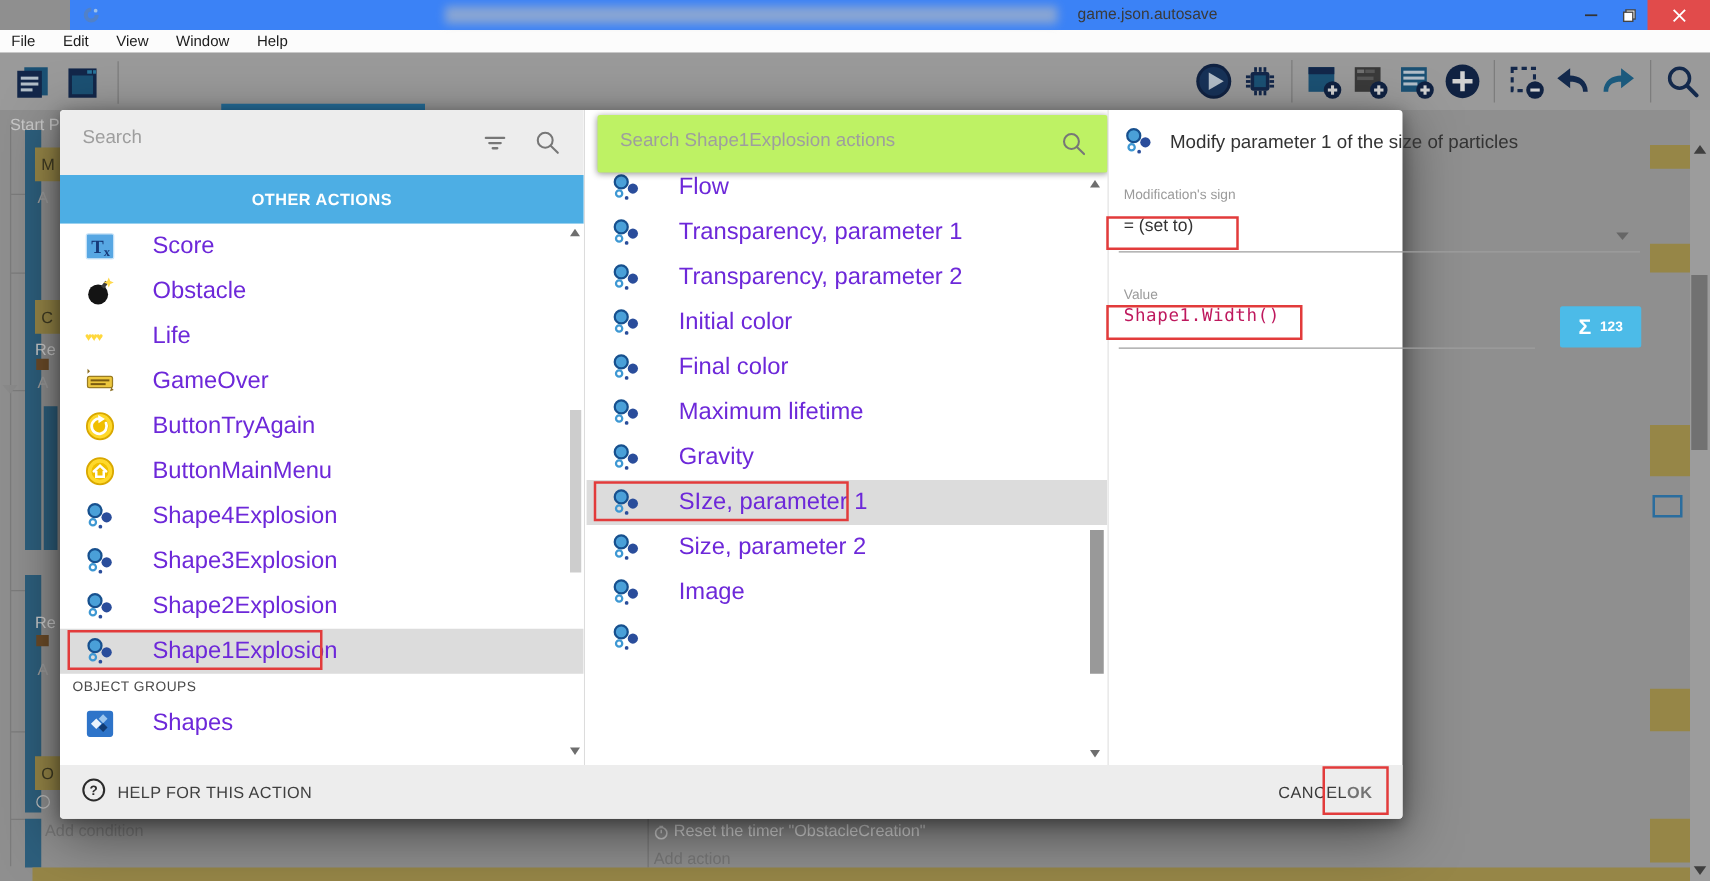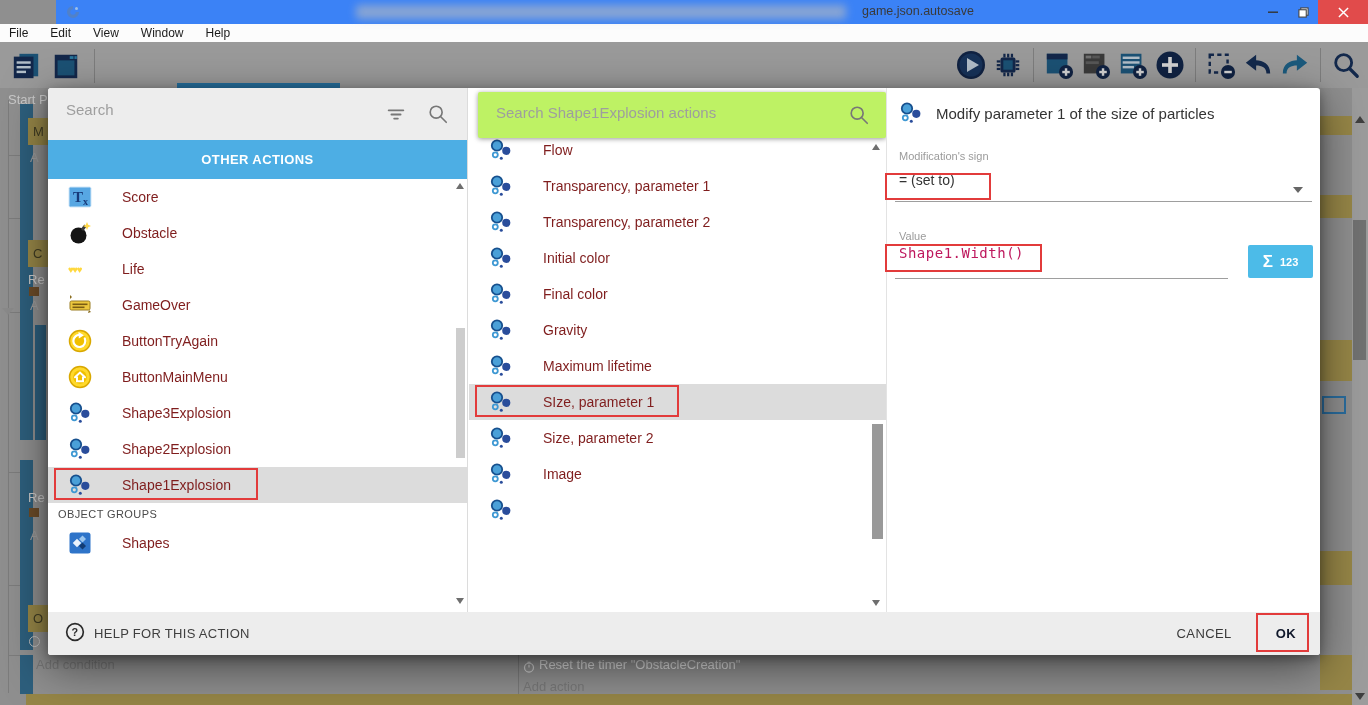--- a/index.html
+++ b/index.html
@@ -51,42 +51,42 @@
   .rb-yellow { position:absolute; left:1320px; width:32px; background:#968647; }
   .rb-bluebox { position:absolute; left:1322px; top:354px; width:24px; height:18px; border:2px solid #2a6d9e; }
 
   
   .main-scroll { position:absolute; right:0; top:46px; bottom:0; width:16px; background:#9c9c9c; }
   .ms-thumb { position:absolute; left:1px; top:132px; width:13px; height:140px; background:#717171; }
   .ms-up { position:absolute; left:3px; top:28px; }
   .ms-down { position:absolute; left:3px; bottom:5px; }
 
   
-  .dialog { position:absolute; left:48px; top:46px; width:1272px; height:567px; background:#fff;
+  .dialog { position:absolute; left:48px; top:46px; width:1074px; height:567px; background:#fff;
             border-radius:3px; z-index:10;
             box-shadow:0 12px 45px rgba(0,0,0,.5), 0 3px 12px rgba(0,0,0,.35); }
 
   .objects-panel { position:absolute; left:0; top:0; width:420px; height:524px;
                    border-right:1px solid #dcdcdc; overflow:hidden; border-radius:3px 0 0 0; }
   .search-strip { position:relative; height:52px; background:#ededed; border-radius:3px 0 0 0; }
   .search-input { position:absolute; left:18px; top:13px; width:300px; border:none; background:transparent;
                   font-size:15px; color:#333; outline:none; font-family:"Liberation Sans",sans-serif; }
   .search-input::placeholder { color:#9e9e9e; opacity:1; }
   .filter-ic { position:absolute; right:60px; top:15px; }
   .mag-ic { position:absolute; right:18px; top:15px; }
 
   .tabs { position:relative; height:39px; background:#4daee4; display:flex; }
   .tab { position:relative; flex:1; display:flex; align-items:center; justify-content:center;
          color:#fff; font-size:13px; font-weight:bold; letter-spacing:.4px; }
   .tab.active::after { content:''; position:absolute; left:0; right:0; bottom:0; height:3px; background:#8e24aa; }
 
   .obj-list { position:absolute; top:91px; left:0; right:0; bottom:0; overflow:hidden; background:#fff; }
   .row { position:relative; height:36px; display:flex; align-items:center; padding-left:20px; }
   .row-icon { width:24px; height:24px; margin-right:30px; flex:none; display:flex; align-items:center; }
-  .row-label { font-size:14px; color:#7f1d1d; white-space:nowrap; }
+  .row-label { font-size:19px; color:#6d28d9; white-space:nowrap; }
   .row.selected { background:#dcdcdc; }
   .annot { display:none; position:absolute; left:6px; top:1px; width:204px; height:32px;
            border:2px solid #e23b3b; pointer-events:none; z-index:2; }
   .row.boxed .annot { display:block; }
   .group-header { height:22px; display:flex; align-items:center; padding-left:10px;
                   font-size:11px; color:#4a4a4a; letter-spacing:.4px; }
 
   .list-scroll { position:absolute; width:11px; }
   .obj-scroll { right:1px; top:95px; bottom:8px; }
   .ls-thumb { position:absolute; left:1px; width:9px; background:#cdcdcd; }
@@ -118,23 +118,23 @@
   .value-underline { position:absolute; left:8px; top:190px; width:333px; height:1px; background:#9e9e9e; }
   .value-annot { position:absolute; left:-2px; top:156px; width:157px; height:28px; border:2px solid #e23b3b; }
   .expr-btn { position:absolute; left:361px; top:157px; width:65px; height:33px; background:#4cbbe8;
               border-radius:2px; display:flex; align-items:center; justify-content:center; gap:7px; color:#fff; }
   .expr-sigma { font-size:17px; font-weight:bold; }
   .expr-123 { font-size:11px; font-weight:bold; }
 
   .dialog-footer { position:absolute; left:0; bottom:0; width:100%; height:43px; background:#ededed;
                    border-radius:0 0 3px 3px; display:flex; align-items:center; }
   .help { display:flex; align-items:center; gap:9px; margin-left:17px; font-size:13px; color:#3f3f3f; letter-spacing:.3px; }
-  .footer-actions { margin-left:auto; display:flex; align-items:center; gap:44px; margin-right:24px; }
+  .footer-actions { margin-left:auto; display:flex; align-items:center; margin-right:24px; }
   .btn-cancel { font-size:13px; color:#3a3a3a; letter-spacing:.4px; }
-  .btn-ok { font-size:13px; color:#0f172a; font-weight:bold; letter-spacing:.4px; }
+  .btn-ok { font-size:13px; color:#737373; font-weight:bold; letter-spacing:.4px; }
   .ok-annot { position:absolute; right:11px; top:1px; width:53px; height:39px; border:2px solid #e23b3b; }
 
   .sc-arrow-up { width:0; height:0; border-left:4.5px solid transparent; border-right:4.5px solid transparent;
                  border-bottom:6px solid #6e6e6e; }
   .sc-arrow-down { width:0; height:0; border-left:4.5px solid transparent; border-right:4.5px solid transparent;
                    border-top:6px solid #6e6e6e; }
   .ms-arrow-up { width:0; height:0; border-left:5px solid transparent; border-right:5px solid transparent;
                  border-bottom:7px solid #3f3f3f; }
   .ms-arrow-down { width:0; height:0; border-left:5px solid transparent; border-right:5px solid transparent;
                    border-top:7px solid #3f3f3f; }
@@ -464,20 +464,32 @@
                   <svg width="24" height="24" viewBox="0 0 24 24">
                     <circle cx="12" cy="12" r="10.5" fill="#ffd92b" stroke="#d9a800" stroke-width="1.5"></circle>
                     <circle cx="12" cy="12" r="6.8" fill="#f0bf00"></circle>
                     <path d="M7 12.2 L12 7.5 L17 12.2" stroke="#fff" stroke-width="2" fill="none" stroke-linecap="round"></path>
                     <path d="M9 11.5 V16.3 H15 V11.5" stroke="#fff" stroke-width="2" fill="none"></path>
                   </svg>
                 </span>
     <span class="row-label">ButtonMainMenu</span>
   </div>
 
+  <div class="row">
+
+    <span class="row-icon">
+                  <svg width="24" height="24" viewBox="0 0 24 24">
+                    <circle cx="8" cy="7.5" r="5.2" fill="#4aa0d8" stroke="#17508e" stroke-width="1.8"></circle>
+                    <circle cx="17.3" cy="12.8" r="4.1" fill="#2a4d9b"></circle>
+                    <circle cx="6.3" cy="16.8" r="2.5" fill="none" stroke="#3e98d3" stroke-width="1.8"></circle>
+                    <circle cx="12.3" cy="20.3" r="1.5" fill="#2a4d9b"></circle>
+                  </svg>
+                </span>
+    <span class="row-label">Shape4Explosion</span>
+  </div>
 
   <div class="row">
 
     <span class="row-icon">
                   <svg width="24" height="24" viewBox="0 0 24 24">
                     <circle cx="8" cy="7.5" r="5.2" fill="#4aa0d8" stroke="#17508e" stroke-width="1.8"></circle>
                     <circle cx="17.3" cy="12.8" r="4.1" fill="#2a4d9b"></circle>
                     <circle cx="6.3" cy="16.8" r="2.5" fill="none" stroke="#3e98d3" stroke-width="1.8"></circle>
                     <circle cx="12.3" cy="20.3" r="1.5" fill="#2a4d9b"></circle>
                   </svg>
@@ -609,34 +621,34 @@
   <div class="row">
 
     <span class="row-icon">
                 <svg width="24" height="24" viewBox="0 0 24 24">
                   <circle cx="8" cy="7.5" r="5.2" fill="#4aa0d8" stroke="#17508e" stroke-width="1.8"></circle>
                   <circle cx="17.3" cy="12.8" r="4.1" fill="#2a4d9b"></circle>
                   <circle cx="6.3" cy="16.8" r="2.5" fill="none" stroke="#3e98d3" stroke-width="1.8"></circle>
                   <circle cx="12.3" cy="20.3" r="1.5" fill="#2a4d9b"></circle>
                 </svg>
               </span>
+    <span class="row-label">Maximum lifetime</span>
+  </div>
+
+  <div class="row">
+
+    <span class="row-icon">
+                <svg width="24" height="24" viewBox="0 0 24 24">
+                  <circle cx="8" cy="7.5" r="5.2" fill="#4aa0d8" stroke="#17508e" stroke-width="1.8"></circle>
+                  <circle cx="17.3" cy="12.8" r="4.1" fill="#2a4d9b"></circle>
+                  <circle cx="6.3" cy="16.8" r="2.5" fill="none" stroke="#3e98d3" stroke-width="1.8"></circle>
+                  <circle cx="12.3" cy="20.3" r="1.5" fill="#2a4d9b"></circle>
+                </svg>
+              </span>
     <span class="row-label">Gravity</span>
-  </div>
-
-  <div class="row">
-
-    <span class="row-icon">
-                <svg width="24" height="24" viewBox="0 0 24 24">
-                  <circle cx="8" cy="7.5" r="5.2" fill="#4aa0d8" stroke="#17508e" stroke-width="1.8"></circle>
-                  <circle cx="17.3" cy="12.8" r="4.1" fill="#2a4d9b"></circle>
-                  <circle cx="6.3" cy="16.8" r="2.5" fill="none" stroke="#3e98d3" stroke-width="1.8"></circle>
-                  <circle cx="12.3" cy="20.3" r="1.5" fill="#2a4d9b"></circle>
-                </svg>
-              </span>
-    <span class="row-label">Maximum lifetime</span>
   </div>
 
 
   <div class="row selected boxed">
     <span class="annot"></span>
     <span class="row-icon">
                 <svg width="24" height="24" viewBox="0 0 24 24">
                   <circle cx="8" cy="7.5" r="5.2" fill="#4aa0d8" stroke="#17508e" stroke-width="1.8"></circle>
                   <circle cx="17.3" cy="12.8" r="4.1" fill="#2a4d9b"></circle>
                   <circle cx="6.3" cy="16.8" r="2.5" fill="none" stroke="#3e98d3" stroke-width="1.8"></circle>

